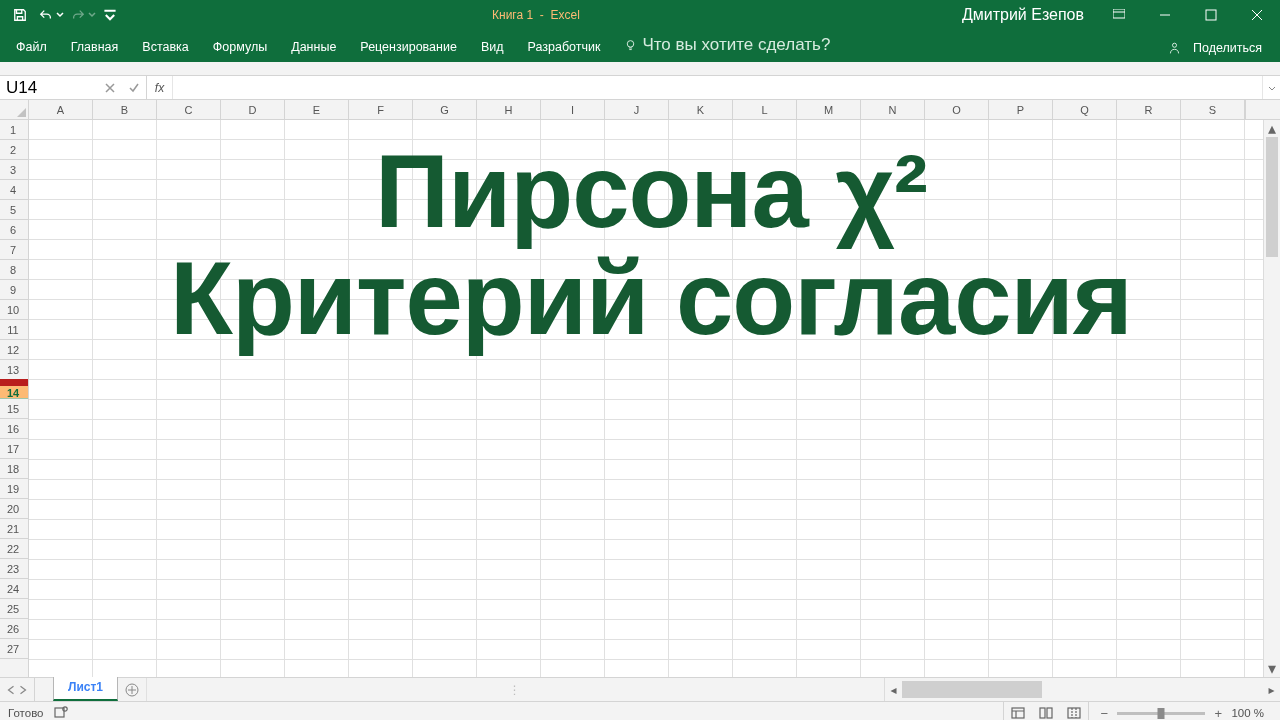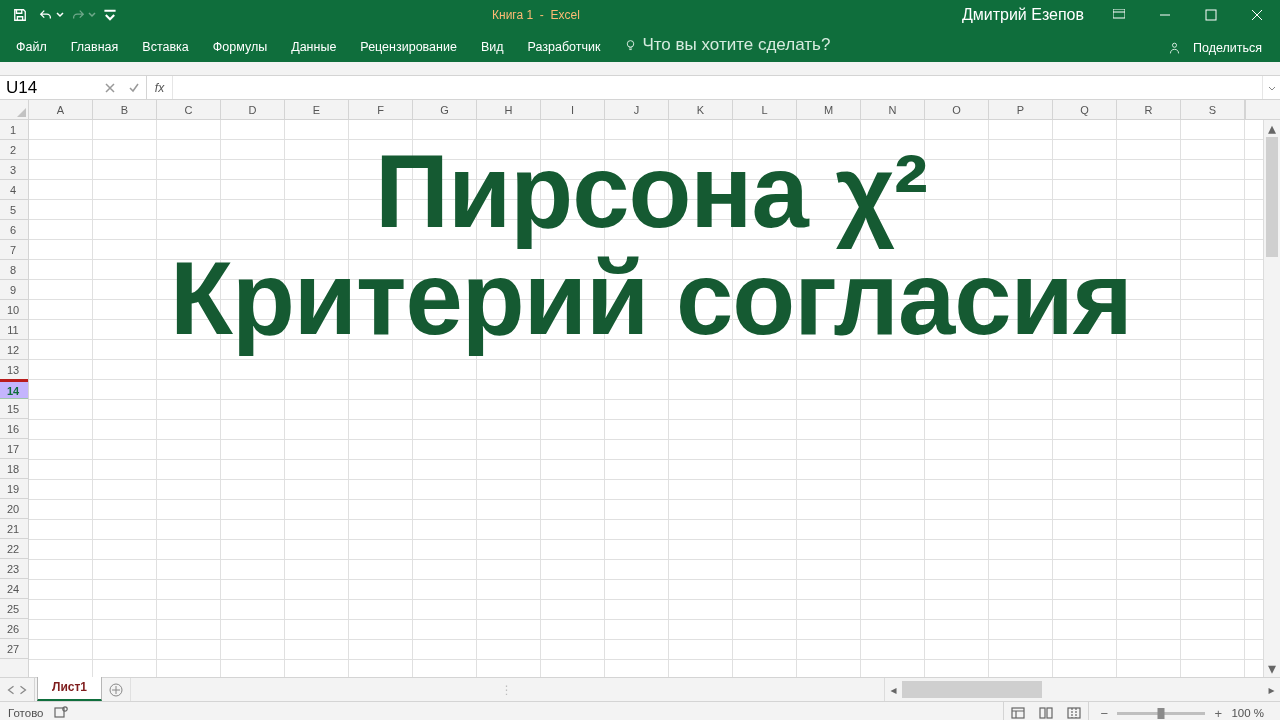--- a/index.html
+++ b/index.html
@@ -44,21 +44,21 @@
 .gridwrap { position: relative; height: 577px; background: #fff; display: flex; flex-direction: column; }
 .colheads { height: 20px; display: flex; background: #f3f3f3; border-bottom: 1px solid #d4d4d4; font-size: 11px; color: #555; }
 .selall { width: 29px; border-right: 1px solid #d4d4d4; background: #f3f3f3; position: relative; }
 .selall::after { content: ""; position: absolute; right: 2px; bottom: 2px; border-style: solid; border-width: 0 0 9px 9px; border-color: transparent transparent #c2c2c2 transparent; }
 .ch { width: 64px; border-right: 1px solid #d4d4d4; display: flex; align-items: center; justify-content: center; }
 .vstrip { width: 17px; background: #f3f3f3; border-left: 1px solid #d4d4d4; }
 
 .body { flex: 1; display: flex; overflow: hidden; }
 .rowheads { width: 29px; background: #f3f3f3; border-right: 1px solid #d4d4d4; }
 .rh { height: 20px; border-bottom: 1px solid #d4d4d4; display: flex; align-items: center; justify-content: center; font-size: 11px; color: #555; padding-right: 2px; }
-.rh.sel { background: #c4b5fd; color: #0f6e3c; font-weight: 600; border-bottom: 1px solid #9fc5aa; border-top: 3px solid #b91c1c; margin-top: -1px; padding-top: 1px; }
+.rh.sel { background: #fdba74; color: #0f6e3c; font-weight: 600; border-bottom: 1px solid #9fc5aa; border-top: 7px solid #b91c1c; margin-top: -1px; padding-top: 1px; }
 .cells { flex: 1; position: relative; background-image:
   linear-gradient(to right, #e0e0e0 1px, transparent 1px),
   linear-gradient(to bottom, #e0e0e0 1px, transparent 1px);
   background-size: 64px 20px;
   background-position: -1px -1px;
 }
 .vsb { width: 17px; background: #f3f3f3; border-left: 1px solid #dcdcdc; position: relative; }
 .vsb .btn { height: 17px; display: flex; align-items: center; justify-content: center; color: #666; }
 .vsb .thumb { position: absolute; left: 2px; right: 2px; top: 17px; height: 120px; background: #cfcfcf; border-radius: 0; }
 .vsb .btn.bot { position: absolute; bottom: 0; width: 100%; }
@@ -68,21 +68,21 @@
 .bigtext { color: #155a32; font-weight: 800; font-size: 103px; line-height: 1.04; text-align: center; letter-spacing: -1px; }
 .bigtext.mid { font-size: 103px; margin-top: 6px; }
 .bigtext.bot { font-size: 103px; margin-top: 8px; }
 .brand { position: absolute; right: 30px; bottom: 6px; display: flex; flex-direction: column; align-items: center; gap: 0; color: #155a32; }
 .brand .url { font-size: 30px; font-weight: 500; letter-spacing: 0.5px; }
 
 
 .sheetrow { height: 24px; border-top: 1px solid #d4d4d4; background: #f3f3f3; display: flex; align-items: stretch; font-size: 12px; }
 .sheetrow .nav { display: flex; align-items: center; gap: 2px; padding: 0 6px; border-right: 1px solid #d4d4d4; color: #888; }
 .sheetrow .nav svg { width: 10px; height: 10px; stroke: currentColor; fill: currentColor; }
-.sheetrow .tab { background: #fff; border: 1px solid #b6b6b6; border-top: none; border-bottom: 2px solid #0f6e3c; padding: 3px 14px; margin-left: 2px; margin-top: -1px; font-weight: 600; color: #7f1d1d; }
+.sheetrow .tab { background: #fff; border: 1px solid #b6b6b6; border-top: none; border-bottom: 2px solid #0f6e3c; padding: 3px 14px; margin-left: 18px; margin-top: -1px; font-weight: 600; color: #3b82f6; }
 .sheetrow .add { width: 28px; display: flex; align-items: center; justify-content: center; color: #666; }
 .sheetrow .hspacer { flex: 1; display: flex; align-items: center; justify-content: center; color: #bdbdbd; letter-spacing: 2px; border-left: 1px solid #e0e0e0; }
 .hsb { width: 396px; display: flex; align-items: center; background: #f3f3f3; border-left: 1px solid #dcdcdc; }
 .hsb .btn { width: 17px; height: 100%; display: flex; align-items: center; justify-content: center; color: #666; }
 .hsb .track { flex: 1; height: 100%; position: relative; }
 .hsb .thumb { position: absolute; top: 3px; bottom: 3px; left: 0; width: 140px; background: #cfcfcf; }
 
 
 .status { height: 23px; background: #f3f3f3; border-top: 1px solid #d4d4d4; display: flex; align-items: center; font-size: 11.5px; color: #505050; padding: 0 8px; }
 .status .left { display: flex; align-items: center; gap: 10px; }

